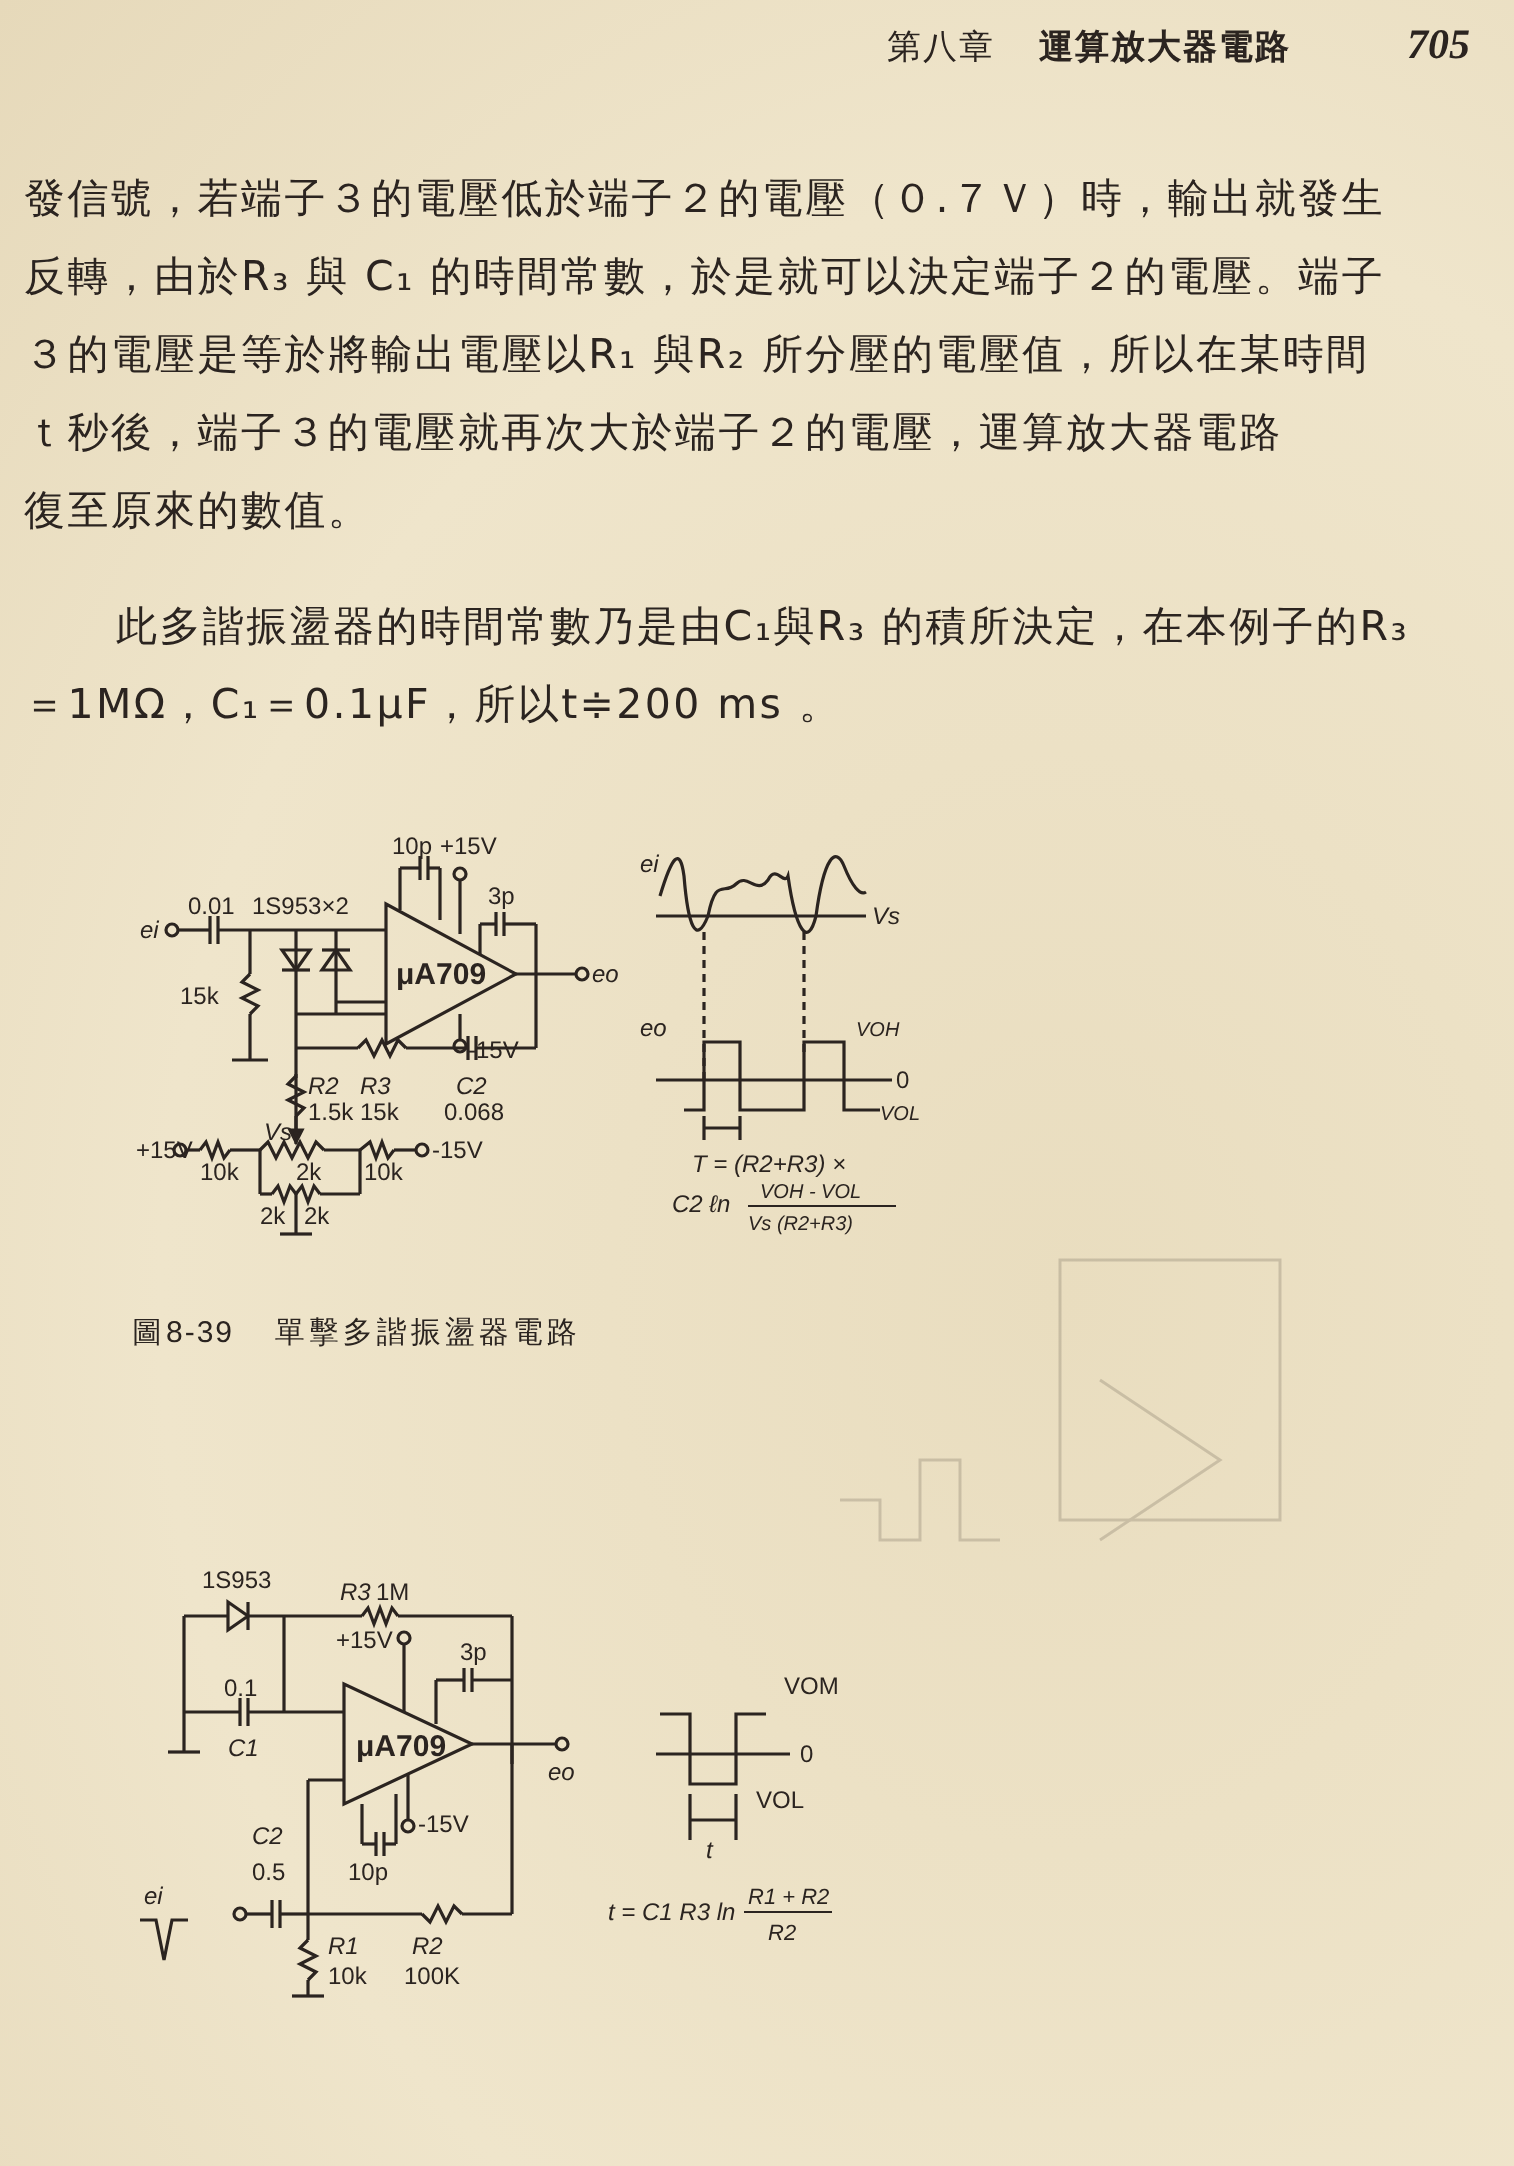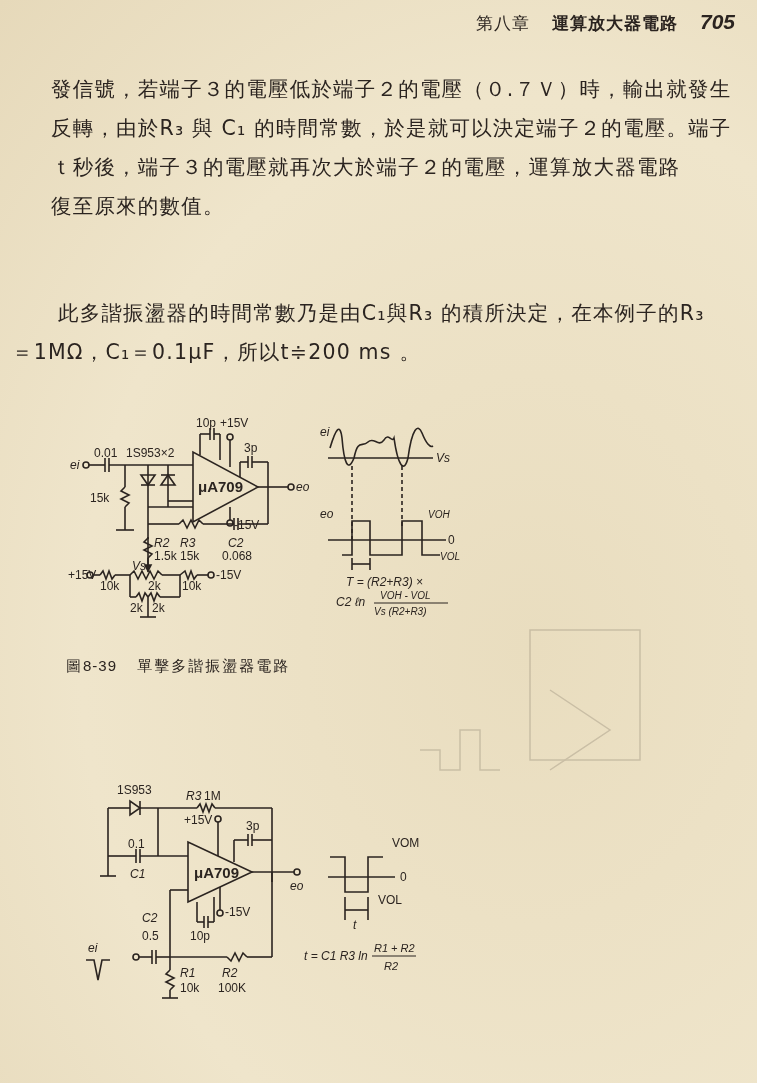--- a/index.html
+++ b/index.html
@@ -7,24 +7,24 @@
     width:757px; height:1083px; overflow:hidden; position:relative;
     background:#ede2c6;
     background-image: radial-gradient(ellipse at 70% 60%, #e9ddbf 0%, #efe5cb 60%, #e6d9ba 100%);
     color:#2b2420;
     font-family:"DejaVu Sans", sans-serif;
   }
   .page { position:absolute; inset:0;border-radius:23px; }
   .header { position:absolute; top:10px; right:22px; display:flex; align-items:baseline; gap:22px; }
   .header .chapter { font-size:17px; letter-spacing:1px; }
   .header .section { font-size:17px; letter-spacing:1px;font-weight:bold; }
-  .header .page-num { font-family:Liberation Sans, sans-serif; font-weight:bold; font-style:italic; font-size:21px; }
+  .header .page-num { font-family:Liberation Serif, serif; font-weight:bold; font-style:italic; font-size:21px;margin-left:36px; }
   .para { position:absolute; left:12px; right:14px; font-size:20.5px; line-height:39px; letter-spacing:1.2px; }
   .para .line { white-space:nowrap; }
-  .p1 { top:70px;margin-left:39px; }
+  .p1 { top:80px; }
   .p2 { top:294px; }
   .p2 .line:first-child { padding-left:46px; }
   .fig { position:absolute; }
   .fig svg { display:block; }
   .caption { position:absolute; font-size:15px; letter-spacing:2px; }
   .caption .num { font-family:"Liberation Sans", sans-serif; letter-spacing:1px;margin-top:20px; }
   .ghost { position:absolute; opacity:0.18; }
   svg text { font-family:"Liberation Sans", sans-serif; fill:#2b2420; }
   svg .it { font-style:italic; }
 </style>
@@ -35,20 +35,21 @@
 
   <div class="header">
     <span class="chapter">第八章</span>
     <span class="section">運算放大器電路</span>
     <span class="page-num">705</span>
   </div>
 
   <div class="para p1">
     <div class="line">發信號，若端子３的電壓低於端子２的電壓（０.７Ｖ）時，輸出就發生</div>
     <div class="line">反轉，由於R₃ 與 C₁ 的時間常數，於是就可以決定端子２的電壓。端子</div>
+    <div class="line">３的電壓是等於將輸出電壓以R₁ 與R₂ 所分壓的電壓值，所以在某時間</div>
     <div class="line">ｔ秒後，端子３的電壓就再次大於端子２的電壓，運算放大器電路</div>
     <div class="line">復至原來的數值。</div>
   </div>
 
   <div class="para p2">
     <div class="line">此多諧振盪器的時間常數乃是由C₁與R₃ 的積所決定，在本例子的R₃</div>
     <div class="line">＝1MΩ，C₁＝0.1μF，所以t≑200 ms 。</div>
   </div>
 
   <svg class="ghost" style="left:420px;top:620px" width="300" height="200" viewBox="0 0 300 200">
@@ -192,21 +193,21 @@
         <line x1="56" y1="185" x2="130" y2="185" stroke="#2b2420" stroke-width="1"></line>
         <text x="56" y="197" class="it" font-size="10">Vs (R2+R3)</text>
       </g>
     </svg>
   </div>
 
   <div class="caption" style="left:66px;top:657px">
     <span>圖</span><span class="num">8-39</span>&nbsp;&nbsp;&nbsp;<span>單擊多諧振盪器電路</span>
   </div>
 
-  <div class="fig" style="left:72px;top:772px">
+  <div class="fig" style="left:56px;top:772px">
     <svg width="260" height="240" viewBox="0 0 260 240">
       <g stroke="#2b2420" stroke-width="1.6" fill="none">
         <line x1="36" y1="36" x2="58" y2="36"></line>
         <polygon points="58,29 58,43 68,36" fill="none"></polygon>
         <line x1="68" y1="29" x2="68" y2="43"></line>
         <line x1="68" y1="36" x2="125" y2="36"></line>
         <polyline points="125,36 128,32 131,40 134,32 137,40 140,32 143,36"></polyline>
         <line x1="143" y1="36" x2="200" y2="36"></line>
         <line x1="200" y1="36" x2="200" y2="110"></line>
         <line x1="36" y1="36" x2="36" y2="84"></line>

